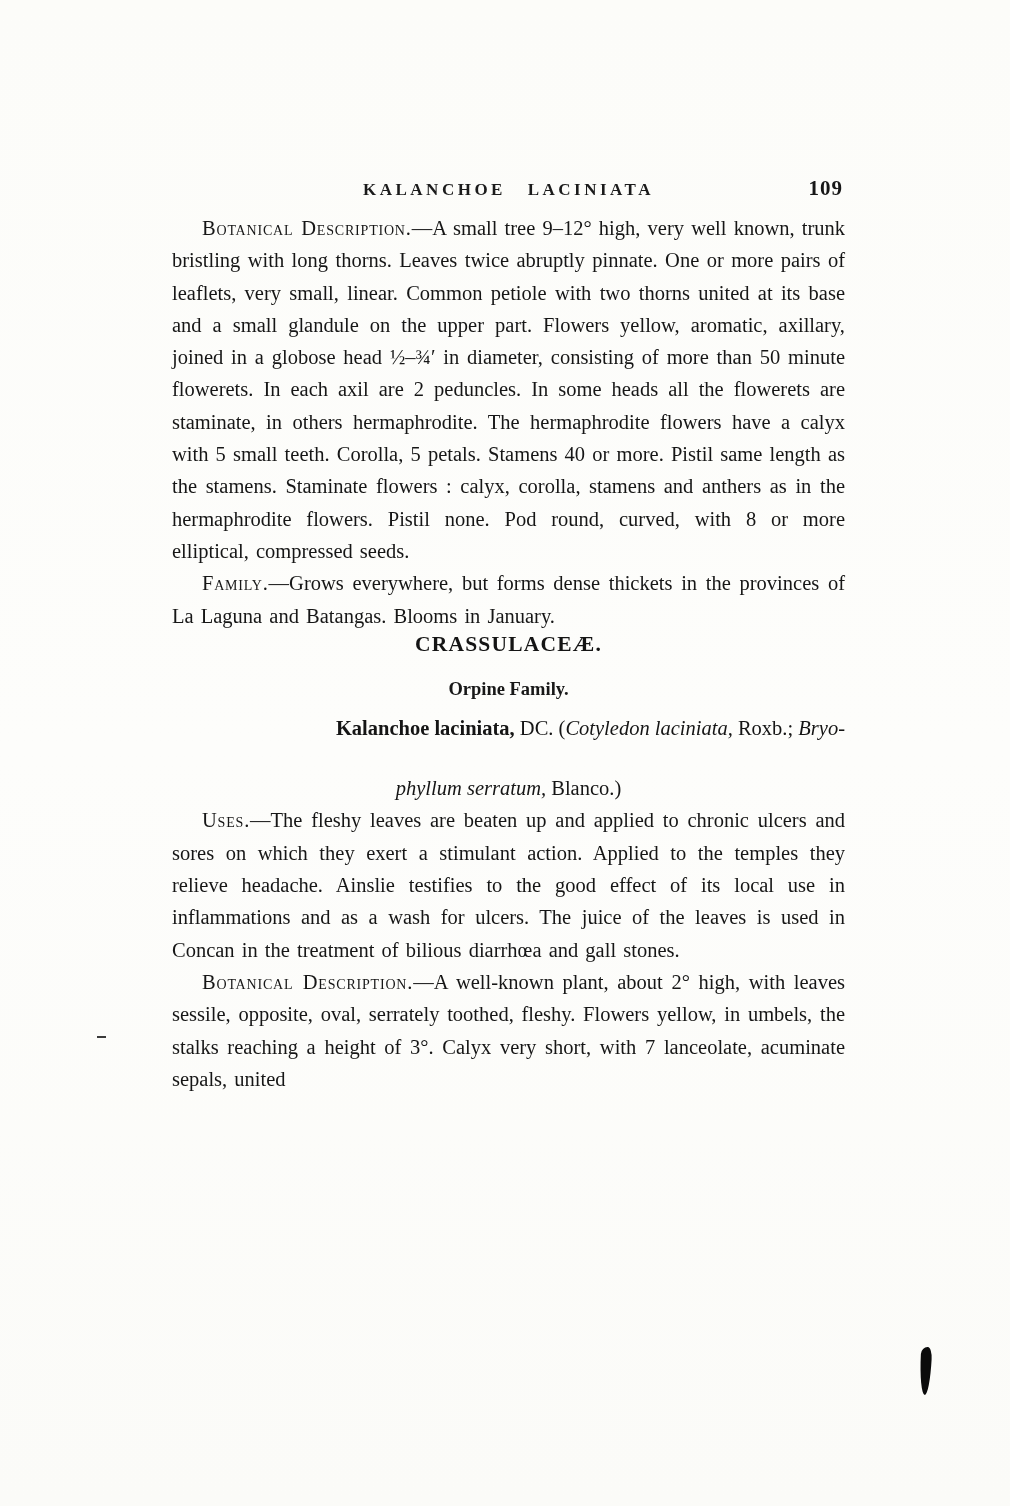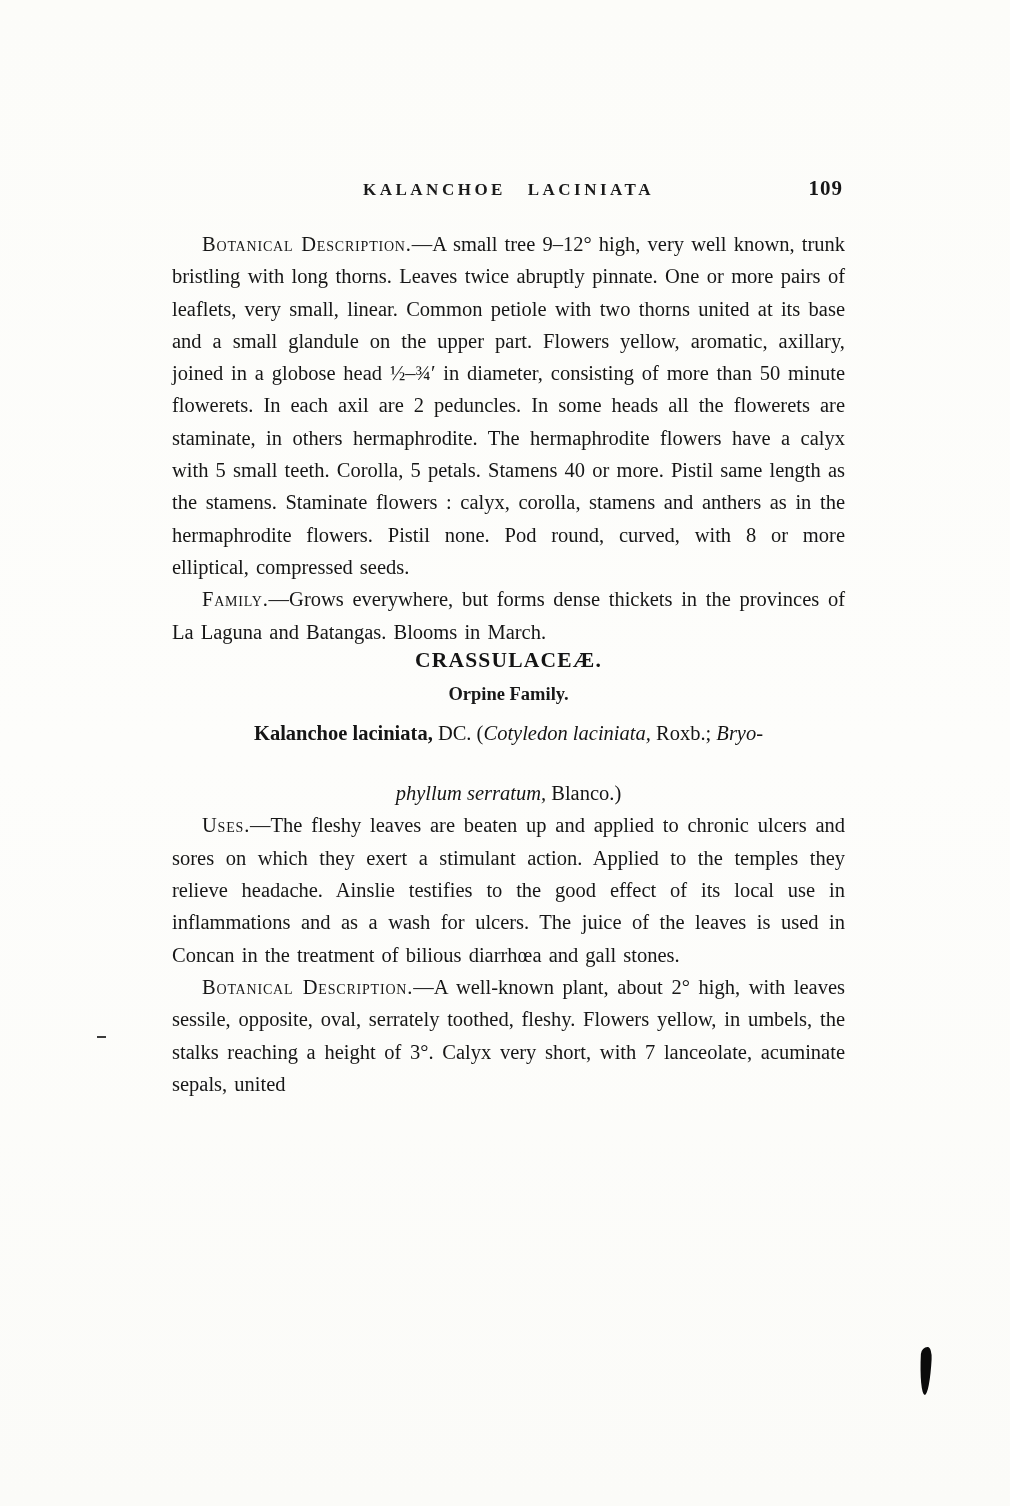--- a/index.html
+++ b/index.html
@@ -14,21 +14,21 @@
     position: relative;
     width: 1010px;
     height: 1506px;
     padding: 176px 165px 0 172px;
     background: linear-gradient(180deg, #fcfcf9 0%, #fdfdfb 50%, #fbfbf8 100%);
     overflow: hidden;
   }
   .page-header {
     position: relative;
     height: 30px;
-    margin-bottom: 22px;
+    margin-bottom: 6px;
   }
   .running-title {
     display: block;
     text-align: center;
     font-weight: bold;
     font-size: 17px;
     letter-spacing: 3.5px;
     word-spacing: 14px;
     color: #1b1b1b;
     padding-top: 4px;
@@ -57,28 +57,28 @@
     text-align: center;
     font-weight: bold;
     font-size: 21.5px;
     letter-spacing: 1.2px;
     color: #141414;
   }
   .family-sub {
     text-align: center;
     font-weight: bold;
     font-size: 18.5px;
-    margin-top: 11px;
+    margin-top: 22px;
     margin-bottom: 12px;
     color: #181818;
   }
   .species-line1 {
     font-size: 20.5px;
     line-height: 32.3px;
-    text-align: center;
+    text-align: right;
     color: #151515;
     margin-top: 8px;
   }
   .species-line2 {
     font-size: 20.5px;
     line-height: 32.3px;
     text-align: center;
     color: #151515;
     margin-top: 28px;
   }
@@ -108,21 +108,21 @@
 
   <div class="page-header">
     <span class="running-title">KALANCHOE LACINIATA</span>
     <span class="page-number">109</span>
   </div>
 
   <div class="body-text">
 
     <p class="indent"><span class="sc">Botanical Description.</span><span>—A small tree 9–12° high, very well known, trunk bristling with long thorns.  Leaves twice abruptly pinnate.  One or more pairs of leaflets, very small, linear.  Common petiole with two thorns united at its base and a small glandule on the upper part.  Flowers yellow, aromatic, axillary, joined in a globose head ½–¾′ in diameter, consisting of more than 50 minute flowerets.  In each axil are 2 peduncles.  In some heads all the flowerets are staminate, in others hermaphrodite.  The hermaphrodite flowers have a calyx with 5 small teeth.  Corolla, 5 petals.  Stamens 40 or more.  Pistil same length as the stamens.  Staminate flowers : calyx, corolla, stamens and anthers as in the hermaphrodite flowers.  Pistil none.  Pod round, curved, with 8 or more elliptical, compressed seeds.</span></p>
 
-    <p class="indent"><span class="sc">Family.</span><span>—Grows everywhere, but forms dense thickets in the provinces of La Laguna and Batangas.  Blooms in March.</span></p>
+    <p class="indent"><span class="sc">Family.</span><span>—Grows everywhere, but forms dense thickets in the provinces of La Laguna and Batangas.  Blooms in January.</span></p>
 
     <h2 class="family-heading">CRASSULACEÆ.</h2>
     <h3 class="family-sub">Orpine Family.</h3>
 
     <div class="species-line1"><span class="b">Kalanchoe laciniata,</span><span> DC.   (</span><span class="it">Cotyledon laciniata,</span><span> Roxb.; </span><span class="it">Bryo-</span></div>
     <div class="species-line2"><span class="it">phyllum serratum,</span><span> Blanco.)</span></div>
 
 
     <p class="indent"><span class="sc">Uses.</span><span>—The fleshy leaves are beaten up and applied to chronic ulcers and sores on which they exert a stimulant action.  Applied to the temples they relieve headache.  Ainslie testifies to the good effect of its local use in inflammations and as a wash for ulcers.  The juice of the leaves is used in Concan in the treatment of bilious diarrhœa and gall stones.</span></p>
 

